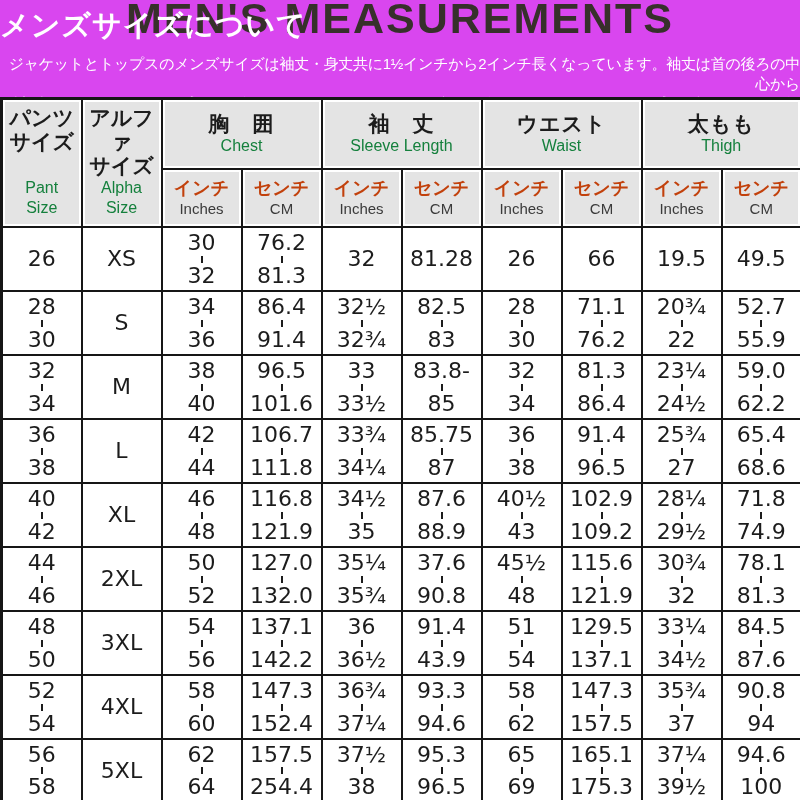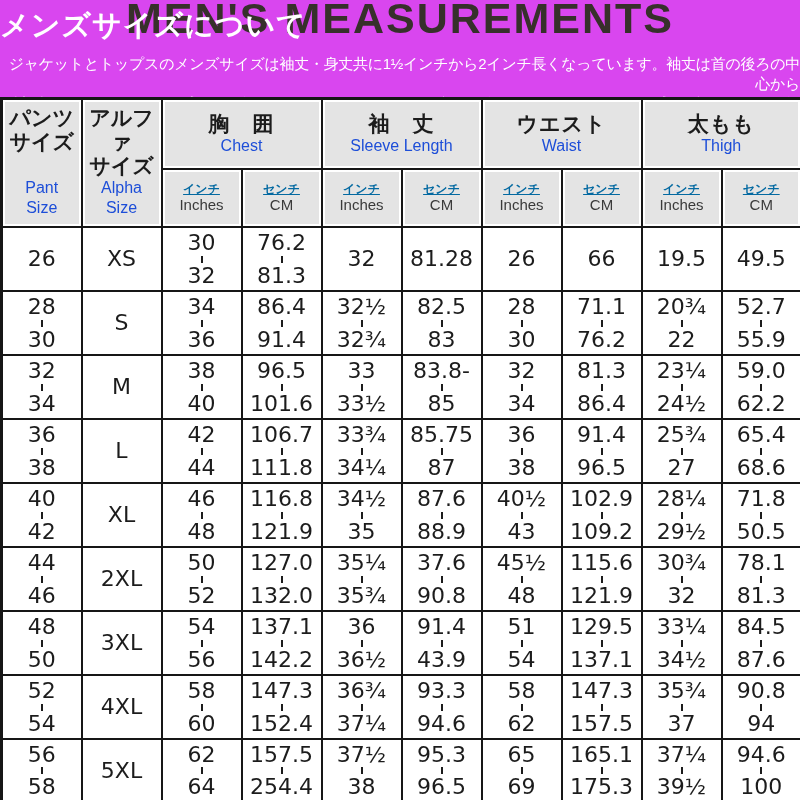--- a/index.html
+++ b/index.html
@@ -71,24 +71,24 @@
 
   .rowspan-head .cellwrap {
     display: flex; flex-direction: column;
     justify-content: space-between;
     height: 112px; padding: 6px 0 8px 0;
   }
   .jp-big {
     font-size: 21px; font-weight: bold; color: #1c1c1c; line-height: 1.15;
   }
   .en-small {
-    font-size: 16px; color: #1d4ed8; line-height: 1.25;
+    font-size: 16px; color: #15803d; line-height: 1.25;
   }
   .group-head .jp-big { letter-spacing: 1px; }
-  .sub-jp { font-size: 12px; font-weight: bold; color: #0369a1; line-height: 1.2; text-decoration: underline; }
+  .sub-jp { font-size: 18px; font-weight: bold; color: #c2410c; line-height: 1.2; }
   .sub-en { font-size: 15px; color: #3a3a3a; line-height: 1.2; text-align: center; }
 
   tbody td {
     font-family: "DejaVu Sans", "Liberation Sans", sans-serif;
     font-size: 22px;
     color: #1c1c1c;
     background: #ffffff;
   }
   td .cellwrap {
     display: flex; flex-direction: column;
@@ -531,21 +531,21 @@
           <div class="cellwrap">
             <span>28¼</span>
             <span class="range-dash"></span>
             <span>29½</span>
           </div>
         </td>
         <td>
           <div class="cellwrap">
             <span>71.8</span>
             <span class="range-dash"></span>
-            <span>50.5</span>
+            <span>74.9</span>
           </div>
         </td>
       </tr>
       <tr>
         <td>
           <div class="cellwrap">
             <span>44</span>
             <span class="range-dash"></span>
             <span>46</span>
           </div>

